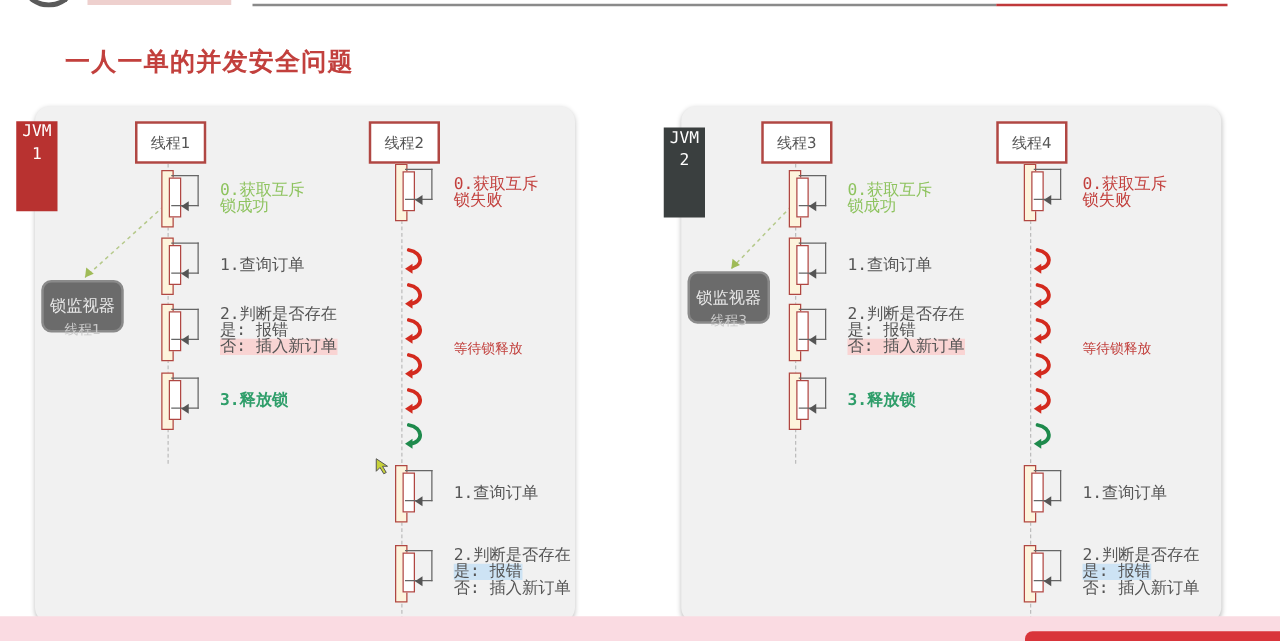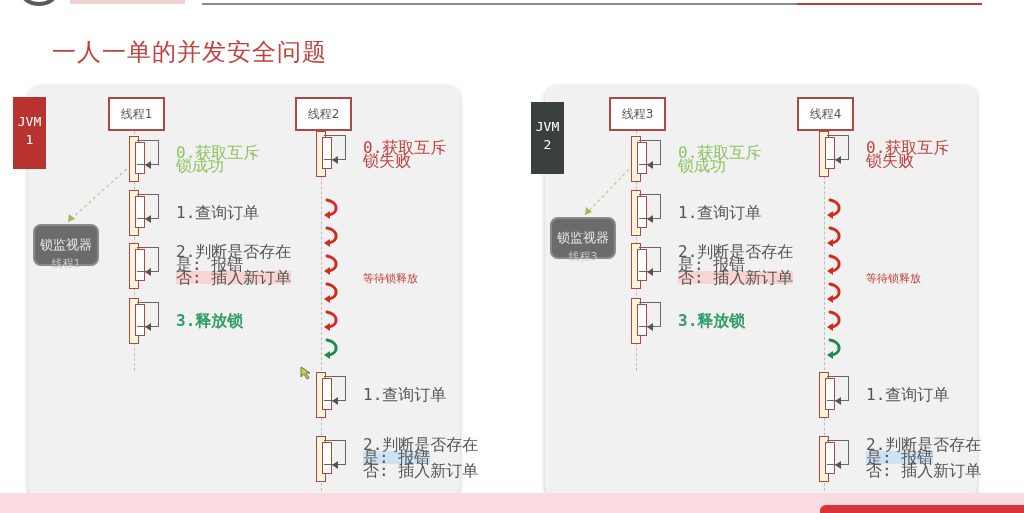--- a/index.html
+++ b/index.html
@@ -3,43 +3,43 @@
 <meta charset="utf-8">
 <style>
   * { box-sizing: border-box; margin: 0; padding: 0; }
   body { width: 1024px; height: 513px; overflow: hidden; background: #fff; position: relative;
          font-family: "DejaVu Sans", sans-serif; color: #555; }
   .logo-circle { position: absolute; left: 20px; top: -22px; width: 38px; height: 28px; border-radius: 50%;
                  border: 4px solid #5a5a5a; border-top: none; }
   .logo-text { position: absolute; left: 70px; top: 0; width: 115px; height: 4px; background: #e3b0ae; opacity: .6; }
   .top-rule-gray { position: absolute; left: 202px; top: 3px; width: 595px; height: 2px; background: #8a8a8a; }
   .top-rule-red { position: absolute; left: 797px; top: 3px; width: 185px; height: 2px; background: #c0393b; }
-  .page-title { position: absolute; left: 52px; top: 36px; font-size: 24px; font-weight: normal; color: #c2403d;
+  .page-title { position: absolute; left: 52px; top: 36px; font-size: 20px; font-weight: bold; color: #c2403d;
                 letter-spacing: 1px; }
   .panel { position: absolute; top: 85px; width: 432px; height: 413px; background: #f1f1f1; border-radius: 12px;
            box-shadow: 0 2px 4px rgba(0,0,0,.25); }
   #panel-left { left: 28px; }
   #panel-right { left: 545px; }
   .jvm { position: absolute; width: 33px; height: 72px; color: #fff; font-family: "DejaVu Sans Mono", monospace;
-         font-size: 13px; text-align: center; line-height: 18px; padding-top: 16px; white-space: pre-line; }
+         font-size: 13px; text-align: center; line-height: 18px; white-space: pre-line; }
   .monitor { position: absolute; width: 66px; height: 42px; background: #6b6b6b; border-radius: 8px;
              border: 2px solid #8a8a8a; color: #ddd; text-align: center; padding-top: 10px; }
   .monitor .m1 { font-size: 13px; color: #e8e8e8; }
   .monitor .m2 { font-size: 11px; color: #c9c9c9; margin-top: 2px; }
   .thread { position: absolute; width: 57px; height: 34px; background: #fff; border: 2px solid #b04743;
             font-size: 12px; color: #555; text-align: center; line-height: 30px; }
   .lifeline { position: absolute; width: 0; border-left: 1.5px dashed #bdbdbd; }
   .act { position: absolute; }
   .act .outer { position: absolute; left: 0; top: 0; width: 10px; height: 100%; background: #fdf4dc;
                 border: 1.5px solid #b04743; }
   .act .inner { position: absolute; left: 6px; width: 10px; background: #fff; border: 1.5px solid #b04743; }
   .act .loop { position: absolute; left: 8px; top: 4px; width: 22px; border: 1.5px solid #666; border-left: none; }
   .act .arrowhead { position: absolute; width: 0; height: 0; border-top: 4px solid transparent;
                     border-bottom: 4px solid transparent; border-right: 6px solid #555; }
-  .label { position: absolute; font-size: 16px; line-height: 13px; white-space: nowrap; color: #555;
+  .label { position: absolute; font-size: 13px; line-height: 13px; white-space: nowrap; color: #555;
            font-family: "DejaVu Sans Mono", monospace; }
   .label.success { color: #8ec35f; text-align: center; }
   .label.fail { color: #c2403d; text-align: center; }
   .label.release { color: #2f9e6a; font-weight: bold; }
   .hl-red { background: #f9d4d3; }
   .hl-blue { background: #cde3f4; }
   .wait-text { position: absolute; font-size: 11px; color: #c2403d; }
   .wait-arrow { position: absolute; width: 18px; height: 22px; }
   .dotted-link { position: absolute; }
   .cursor { position: absolute; left: 300px; top: 366px; }

